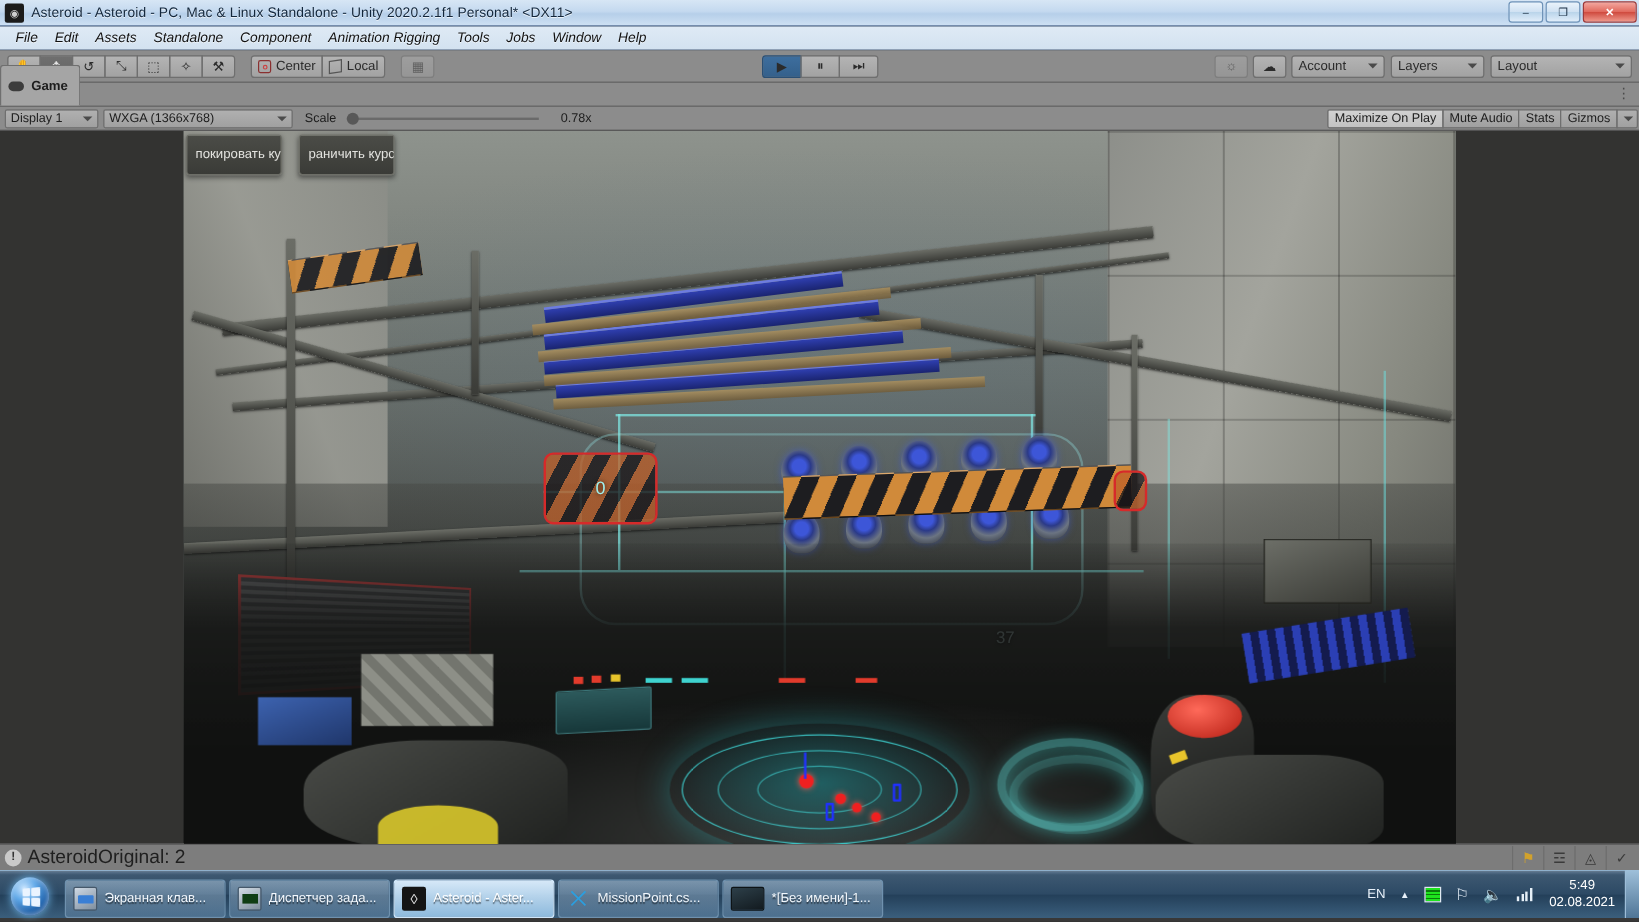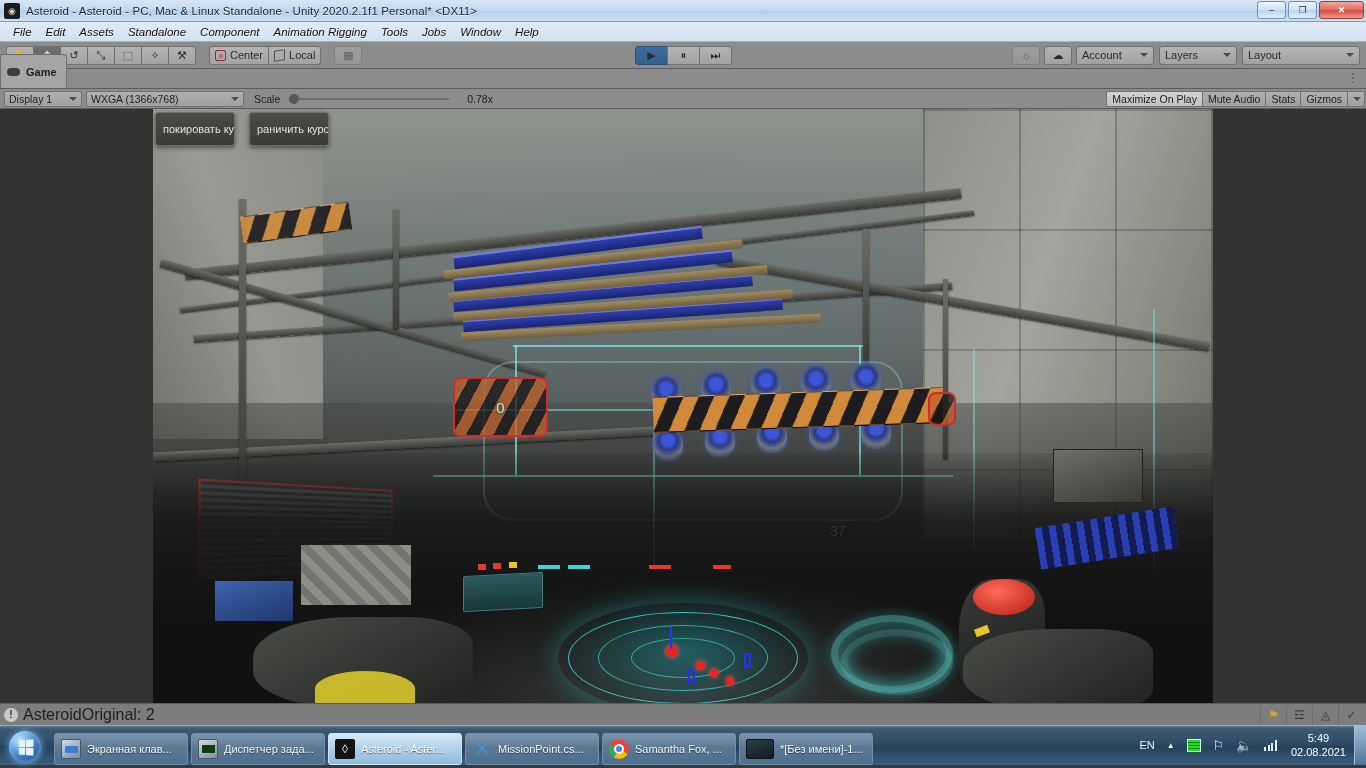--- a/index.html
+++ b/index.html
@@ -577,26 +577,20 @@
     </div>
     <div class="task active">
       <div class="tico" style="background:#141414;color:#e8e8e8;font-size:12px;">◊</div>
       <span class="tlbl">Asteroid - Aster...</span>
     </div>
     <div class="task">
       <div class="tico" style="color:#2a9fe0;font-size:17px;line-height:17px;">⨉</div>
       <span class="tlbl">MissionPoint.cs...</span>
     </div>
     <div class="task">
-      <div class="tico" style="border-radius:50%;background:conic-gradient(#e8453c 0 33%,#fbbc05 33% 58%,#34a853 58% 82%,#e8453c 82% 100%);position:relative;">
-        <i style="position:absolute;left:5px;top:5px;width:10px;height:10px;border-radius:50%;background:#4285f4;border:2px solid #fff;box-sizing:border-box;"></i>
-      </div>
-      <span class="tlbl">Samantha Fox, ...</span>
-    </div>
-    <div class="task">
       <div class="tico" style="width:28px;flex:0 0 28px;background:linear-gradient(160deg,#2d3f49,#121a1f);border:1px solid #0d1316;"></div>
       <span class="tlbl">*[Без имени]-1...</span>
     </div>
   </div>
 
   <div class="tray">
     <div class="tray-item">EN</div>
     <div class="tray-item" style="font-size:8px;">▲</div>
     <div class="tray-item">
       <span style="display:block;width:14px;height:13px;background:repeating-linear-gradient(0deg,#1ee31e 0 2px,#0a7a0a 2px 3px);border:1px solid #dfe9f2;"></span>

